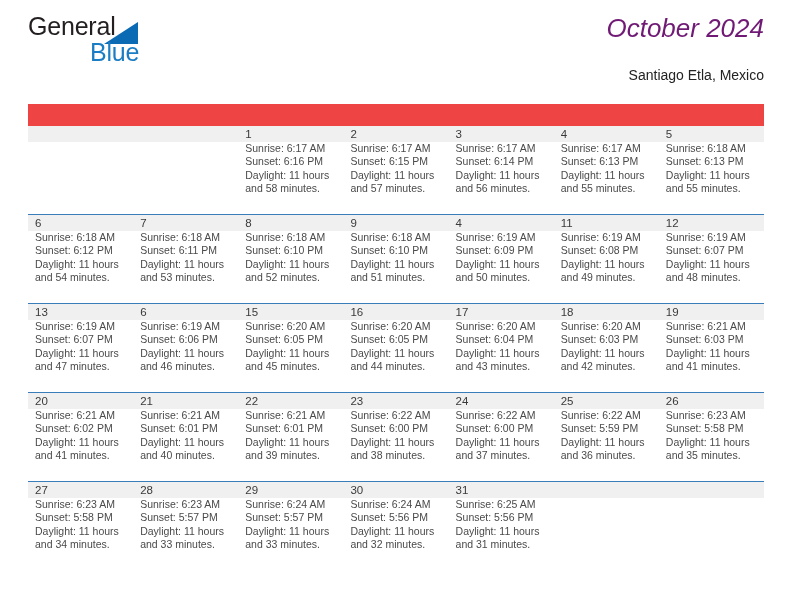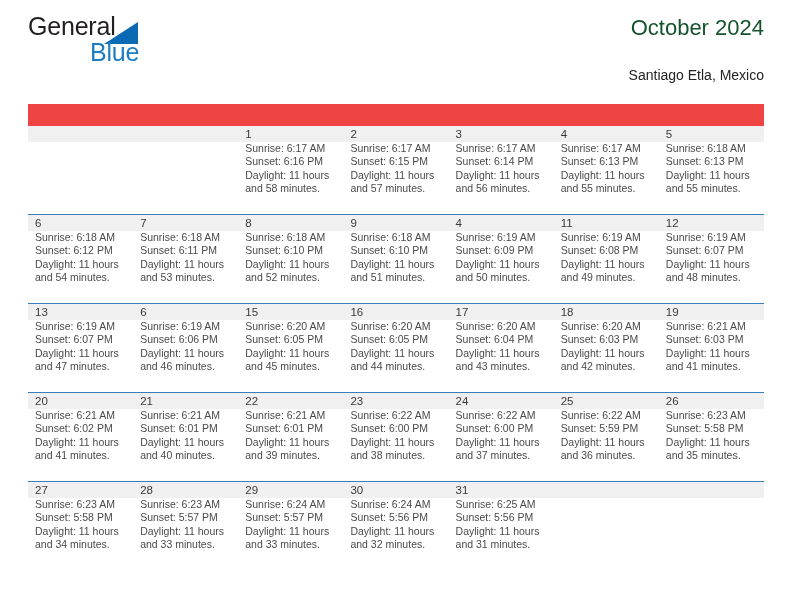--- a/index.html
+++ b/index.html
@@ -65,24 +65,25 @@
     color: #1b7dc4;
   }
 
   .titles {
     position: absolute;
     right: 0;
     top: 0;
     text-align: right;
   }
   .title-main {
-    font-size: 22px;
-    color: #14532d;
+    font-size: 26px;
+    color: #701a75;
     line-height: 32px;
     white-space: nowrap;
+    font-style: italic;
   }
   .title-sub {
     font-size: 14px;
     color: #232323;
     line-height: 22px;
     margin-top: 20px;
     white-space: nowrap;
   }
 
   

